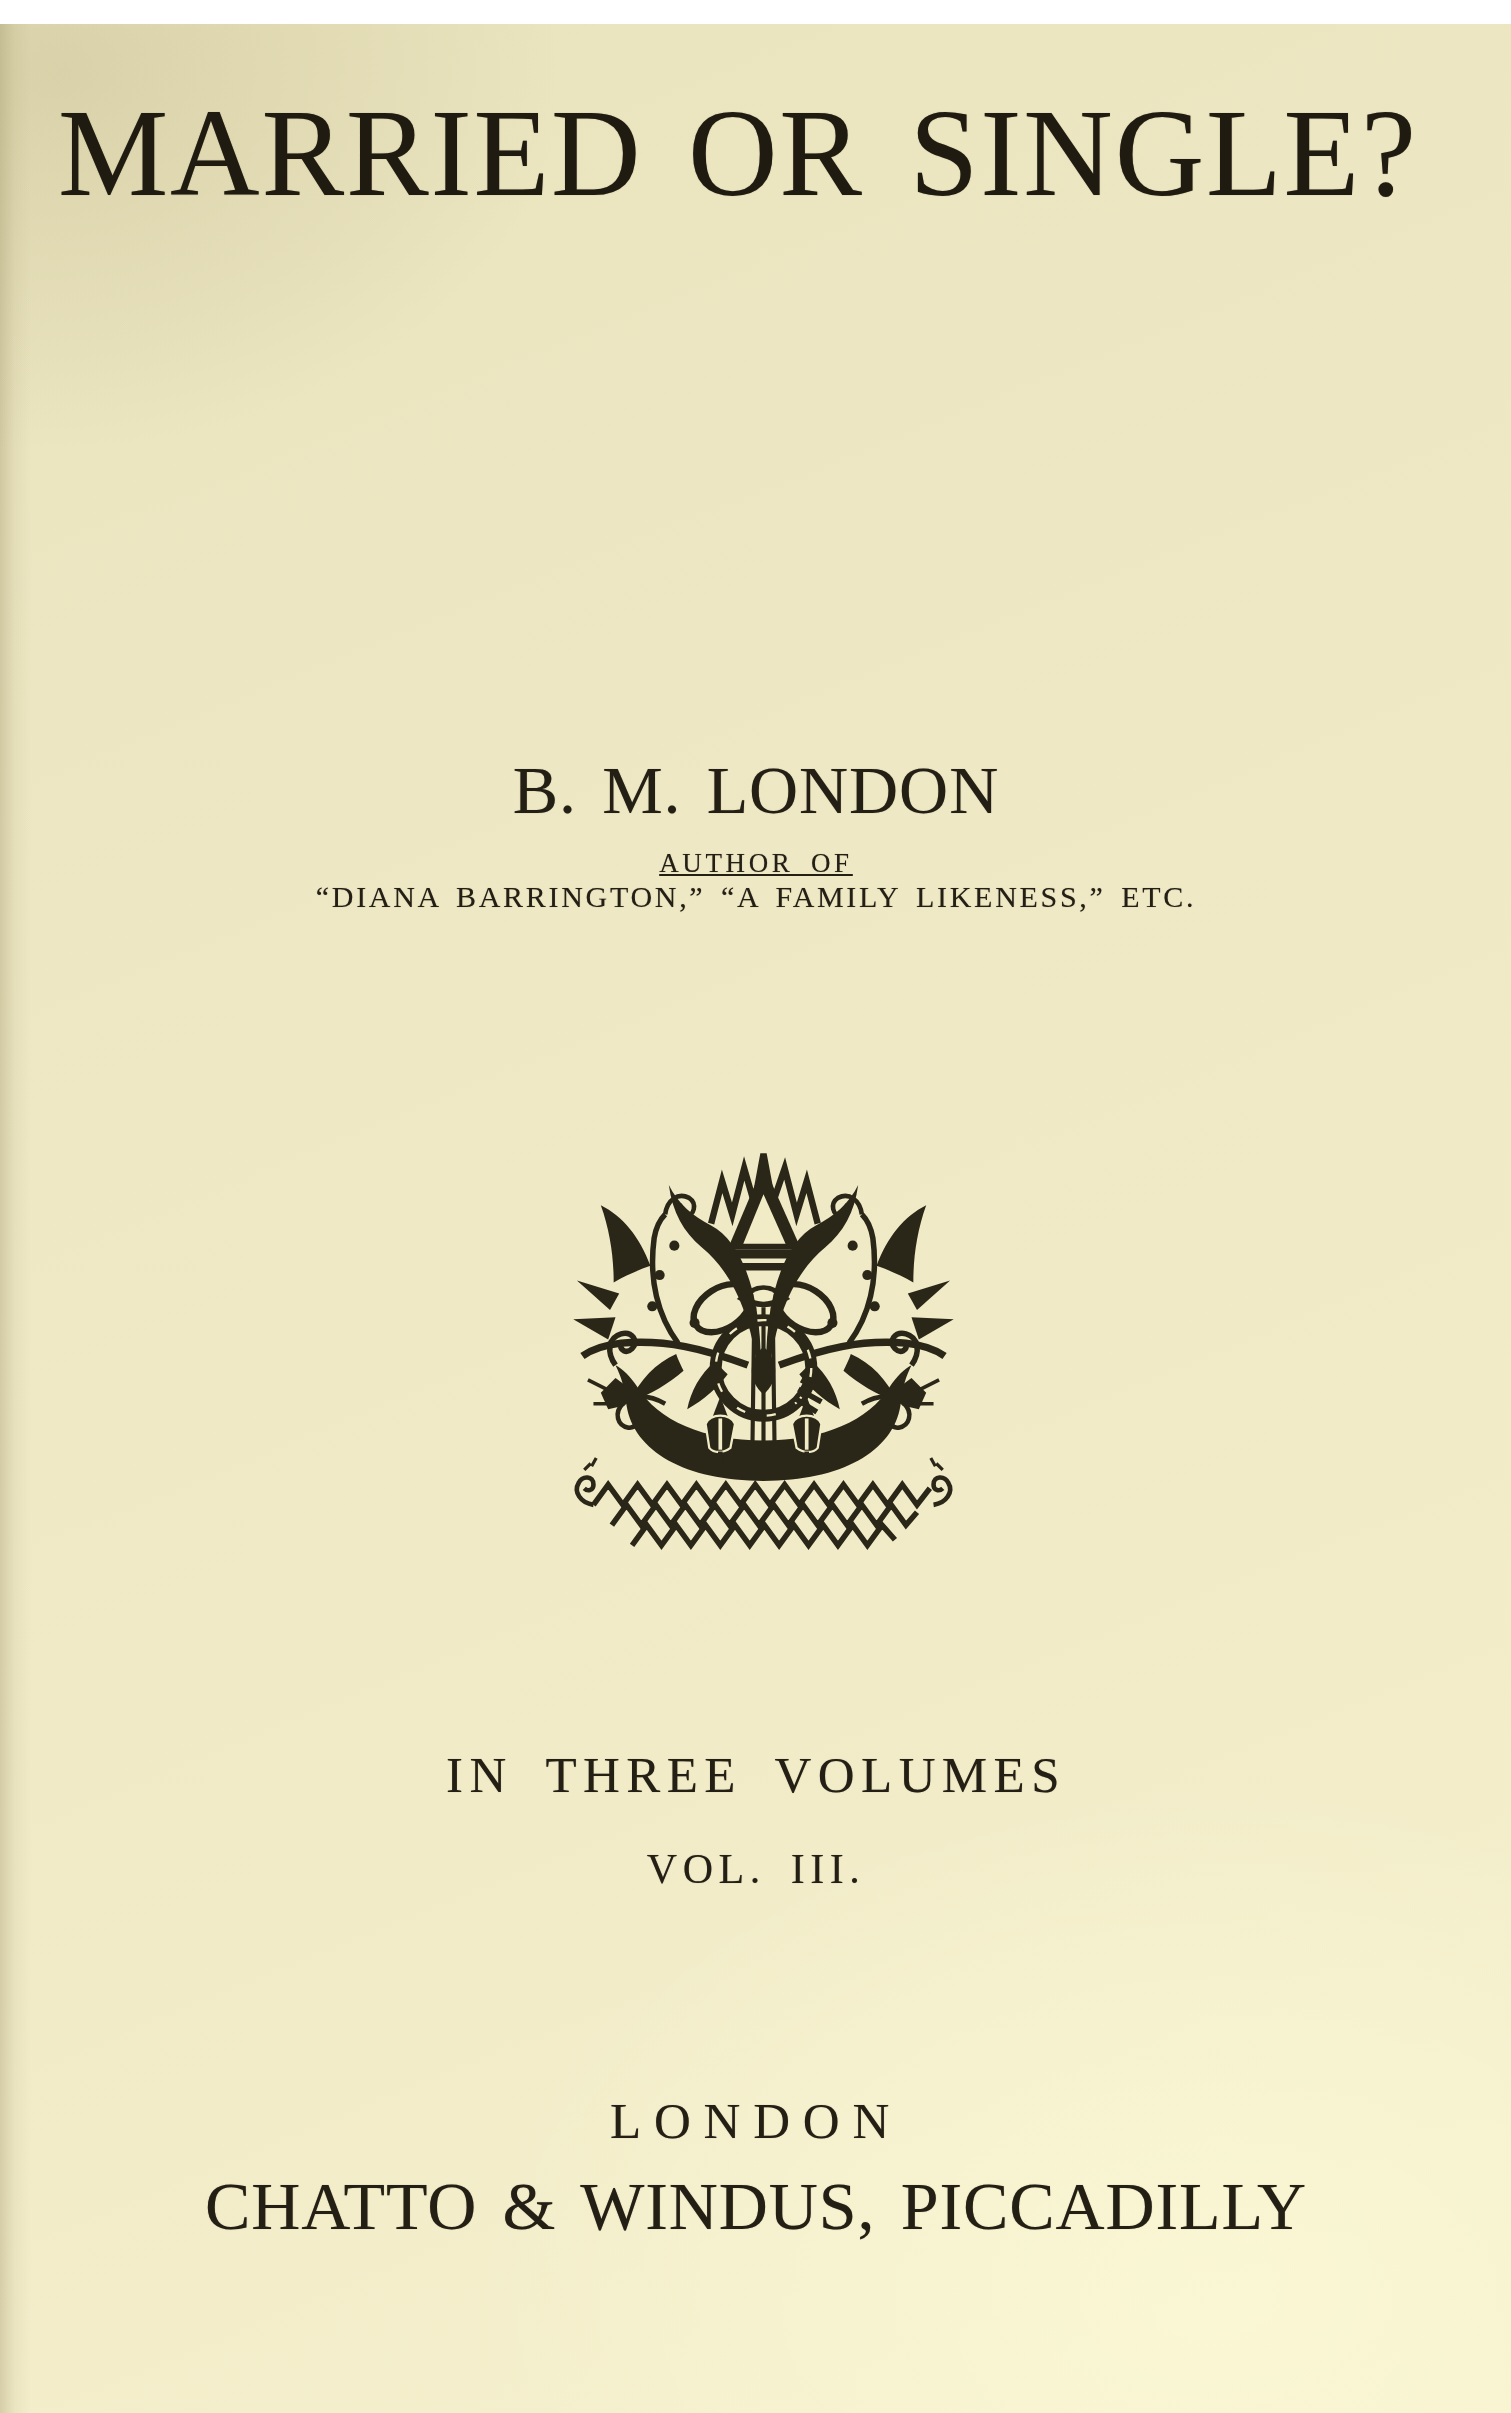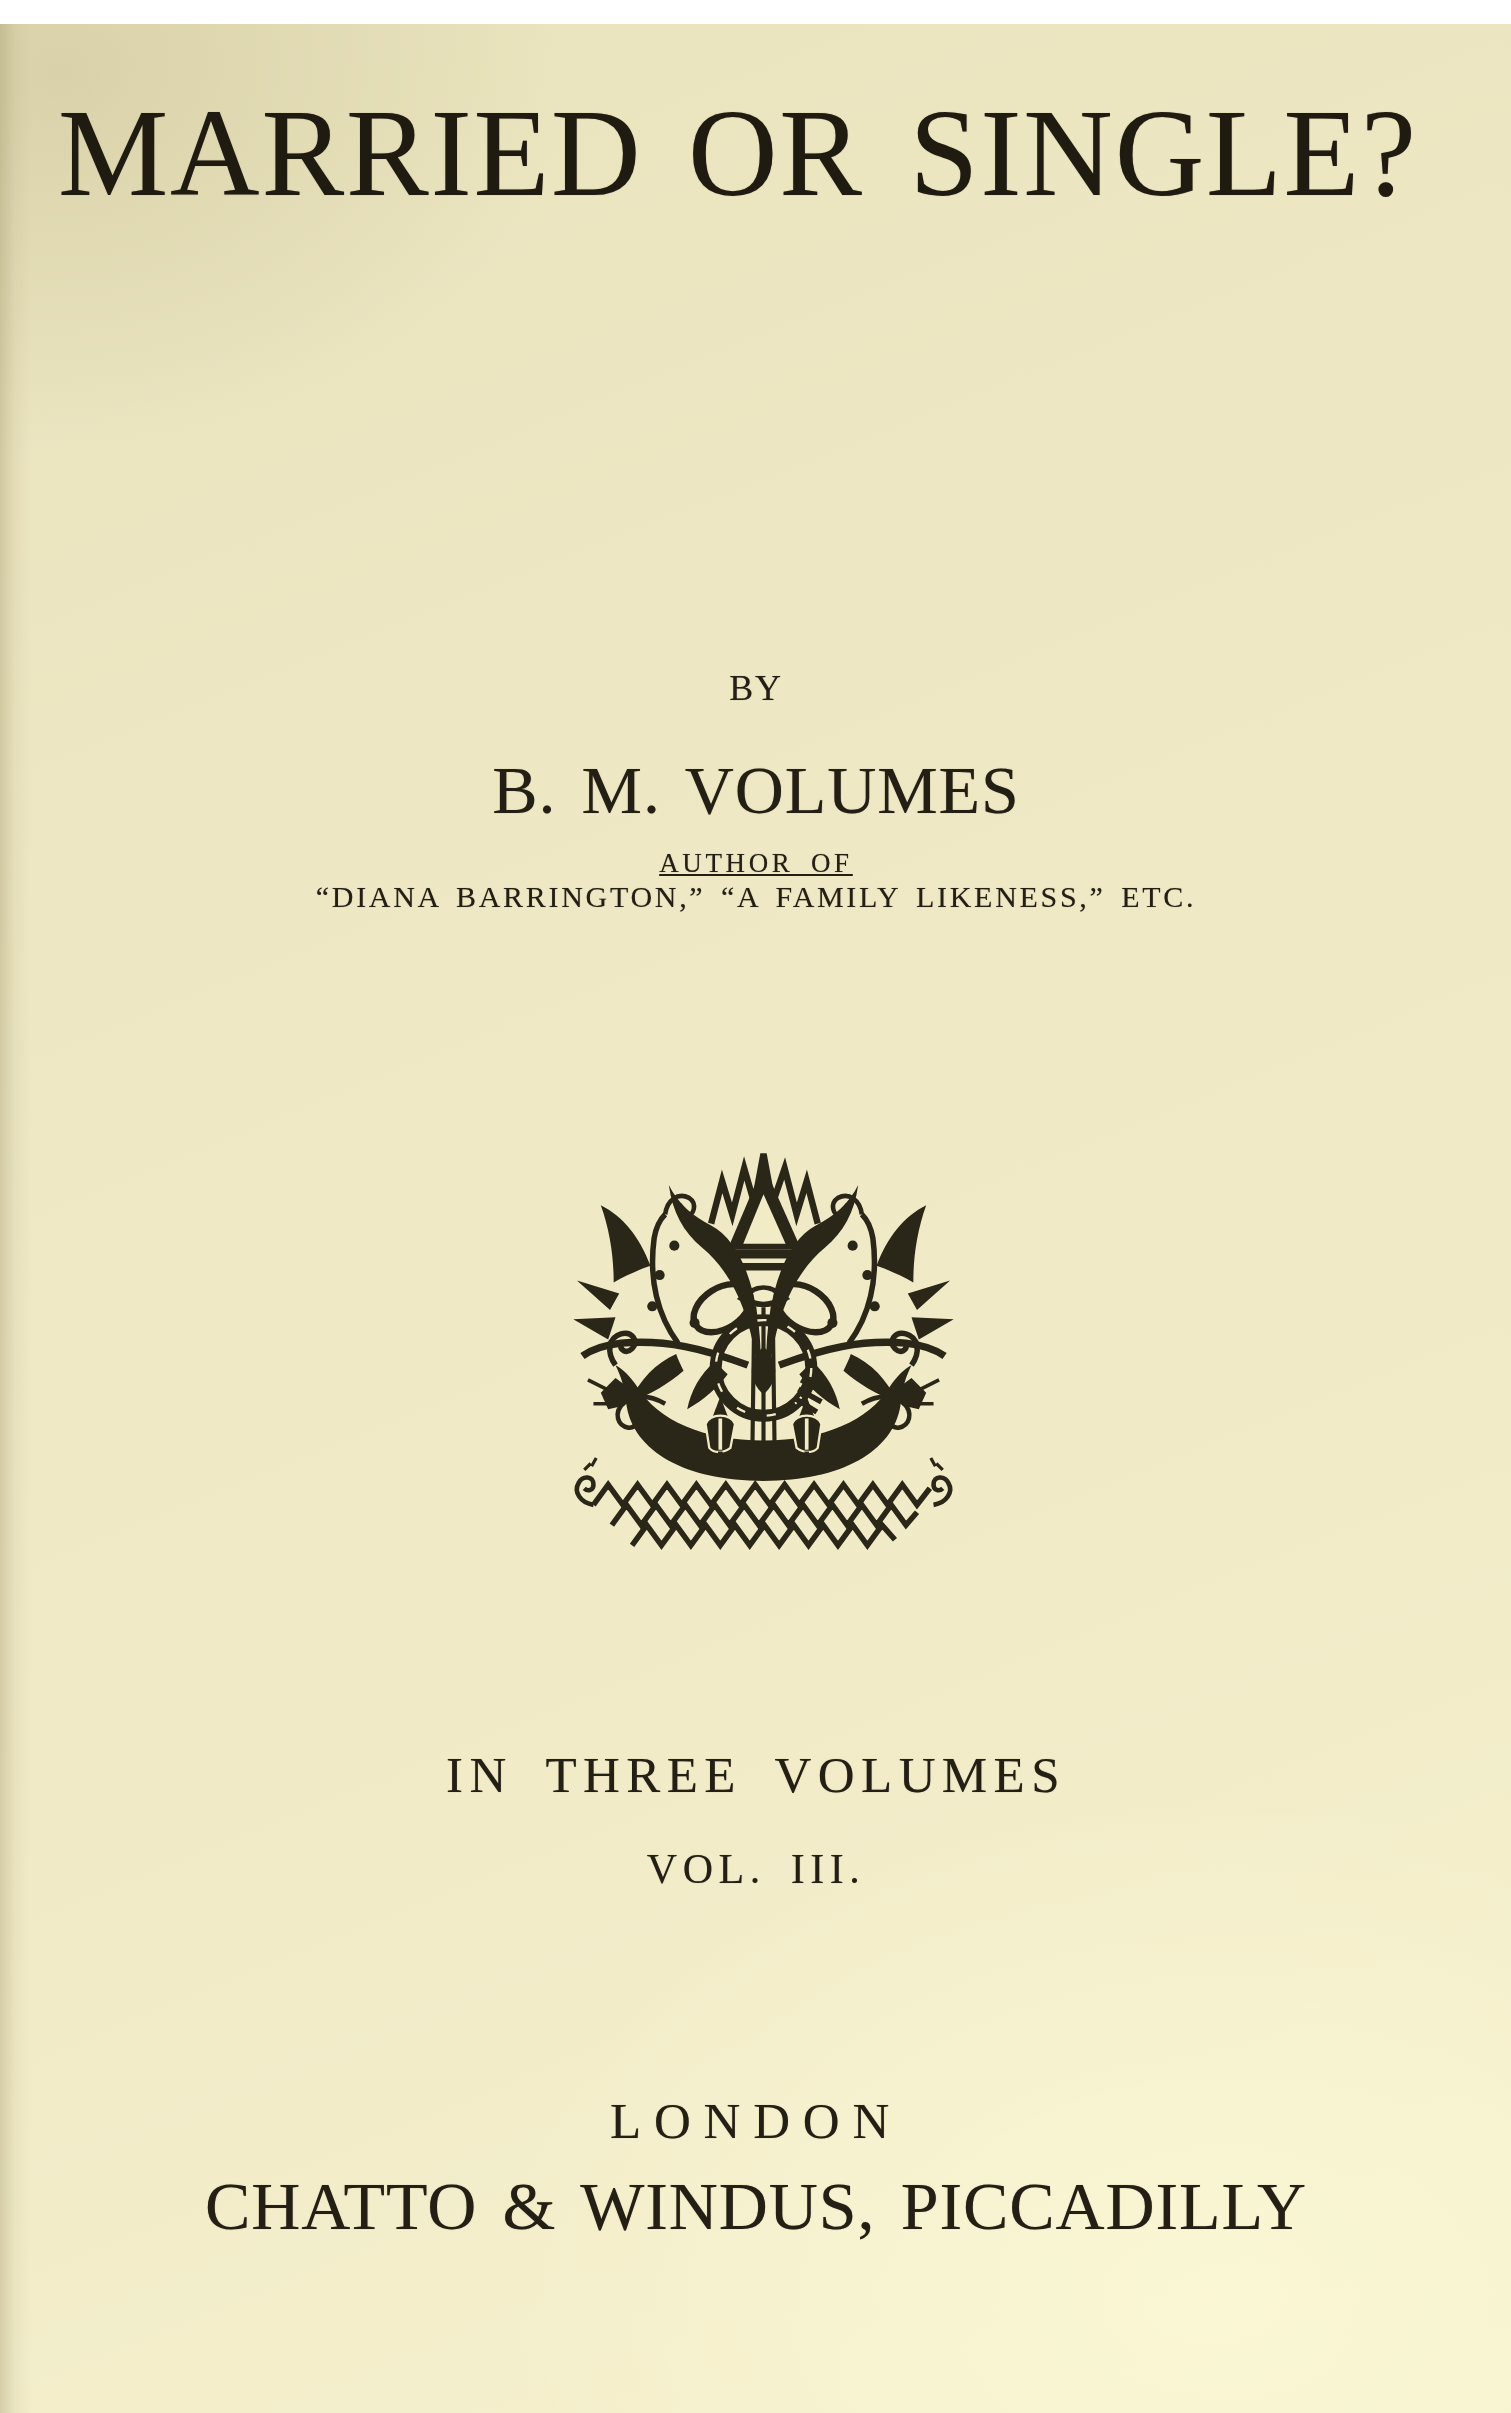--- a/index.html
+++ b/index.html
@@ -36,22 +36,21 @@
   .osf-x{font-size:.76em;}
   .osf-d{display:inline-block;transform:translateY(.13em);}
   .ornament{position:absolute;left:565px;top:1104px;width:397px;height:432px;}
 </style>
 </head>
 <body>
 
 <div class="page">
 
   <div class="line title">MARRIED OR SINGLE?</div>
-  <div class="line by">BY</div>
-  <div class="line author">B. M. VOLUMES</div>
+  <div class="line author">B. M. LONDON</div>
   <div class="line authof">AUTHOR OF</div>
   <div class="line works">“DIANA BARRINGTON,” “A FAMILY LIKENESS,” ETC.</div>
 
   <svg class="ornament" viewBox="0 0 430 470" fill="#2b2718" stroke="none">
     <defs>
 
       <g id="orn-l1">
 
         <path d="M208,258 C200,206 184,160 148,130 C128,113 116,92 112,62 C122,82 138,96 158,106 C196,126 212,192 212,254 Z"></path>
 

